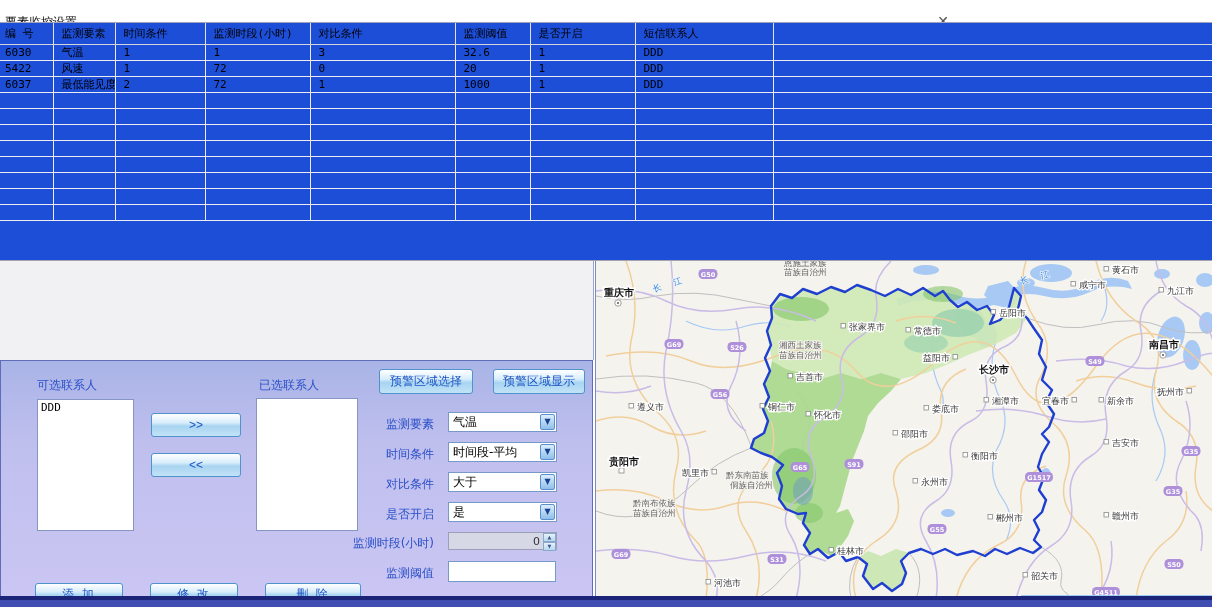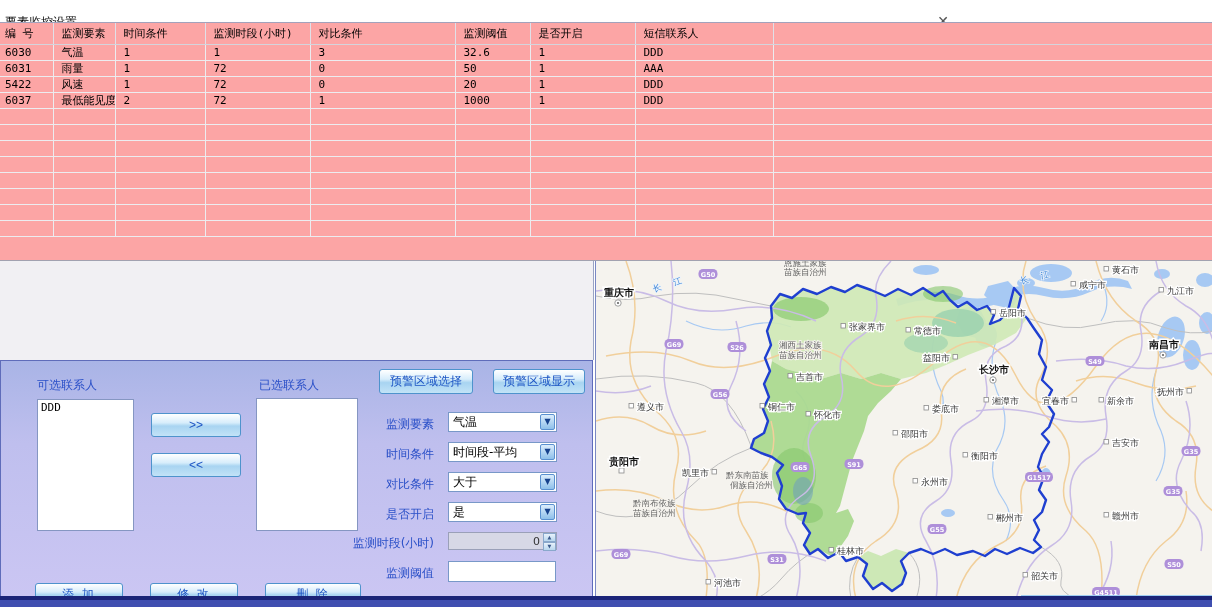--- a/index.html
+++ b/index.html
@@ -5,21 +5,21 @@
   html,body{margin:0;padding:0;}
   body{width:1212px;height:607px;position:relative;background:#fff;
        font-family:"DejaVu Sans","Liberation Sans",sans-serif;overflow:hidden;
        -webkit-font-smoothing:antialiased;}
   
   .titlebar{position:absolute;left:0;top:10px;width:961px;height:22px;background:#ffffff;}
   .win-title{position:absolute;left:5px;top:4px;font-size:12px;color:#000;}
   .win-close{position:absolute;right:9px;top:2px;font-size:14px;color:#555;width:18px;height:18px;
              text-align:center;line-height:18px;cursor:pointer;}
   
-  .table-wrap{position:absolute;left:0;top:22px;width:1212px;height:239px;background:#fca5a5;
+  .table-wrap{position:absolute;left:0;top:22px;width:1212px;height:239px;background:#1d4ed8;
               border-top:1px solid #a2a2bc;border-bottom:1px solid #a2a2b0;overflow:hidden;box-sizing:border-box;}
   table.grid{border-collapse:collapse;table-layout:fixed;width:1212px;font-size:11px;color:#000;
              font-family:"DejaVu Sans Mono","DejaVu Sans",monospace;}
   table.grid th{font-weight:normal;text-align:left;height:21px;padding:0 4px 0 8px;
                 border-right:1px solid #e0e0e8;border-bottom:1px solid #d4d4dc;white-space:nowrap;overflow:hidden;}
   table.grid td{height:15px;line-height:15px;padding:0 4px 0 8px;border-right:1px solid #ececf0;
                 border-bottom:1px solid #ececf0;white-space:nowrap;overflow:hidden;}
   table.grid th:first-child,table.grid td:first-child{padding-left:5px;}
   table.grid th:last-child,table.grid td:last-child{border-right:none;}
   
@@ -102,31 +102,20 @@
     <tbody id="tbody">
         <tr>
           <td>6030</td>
           <td>气温</td>
           <td>1</td>
           <td>1</td>
           <td>3</td>
           <td>32.6</td>
           <td>1</td>
           <td>DDD</td>
-          <td></td>
-        </tr>
-        <tr>
-          <td>6031</td>
-          <td>雨量</td>
-          <td>1</td>
-          <td>72</td>
-          <td>0</td>
-          <td>50</td>
-          <td>1</td>
-          <td>AAA</td>
           <td></td>
         </tr>
         <tr>
           <td>5422</td>
           <td>风速</td>
           <td>1</td>
           <td>72</td>
           <td>0</td>
           <td>20</td>
           <td>1</td>

